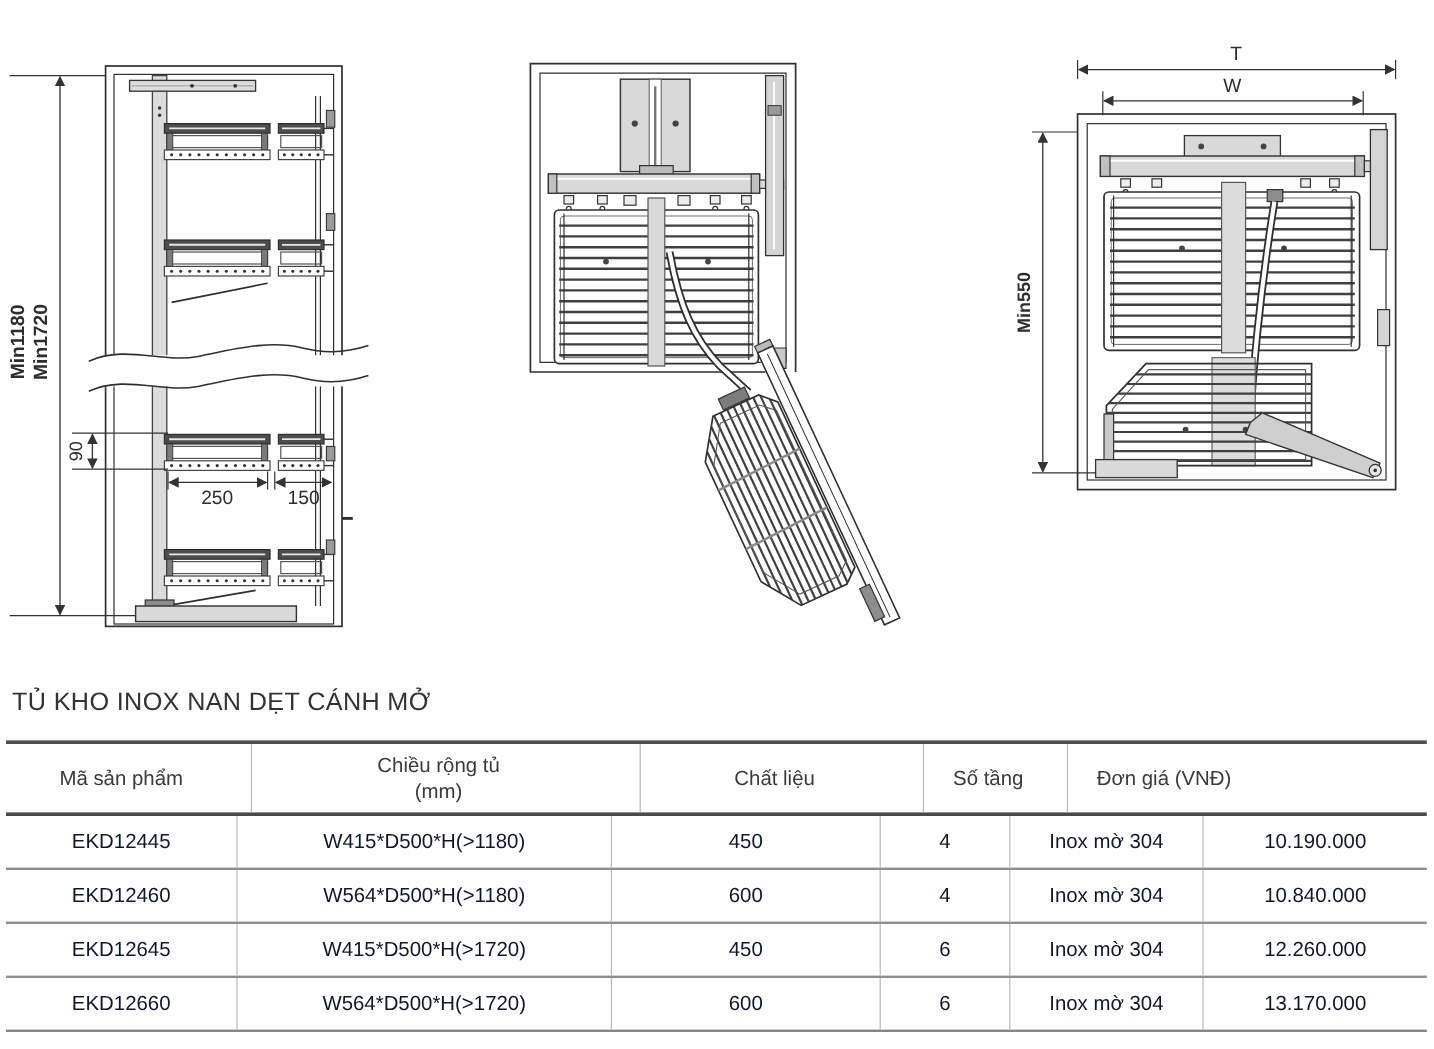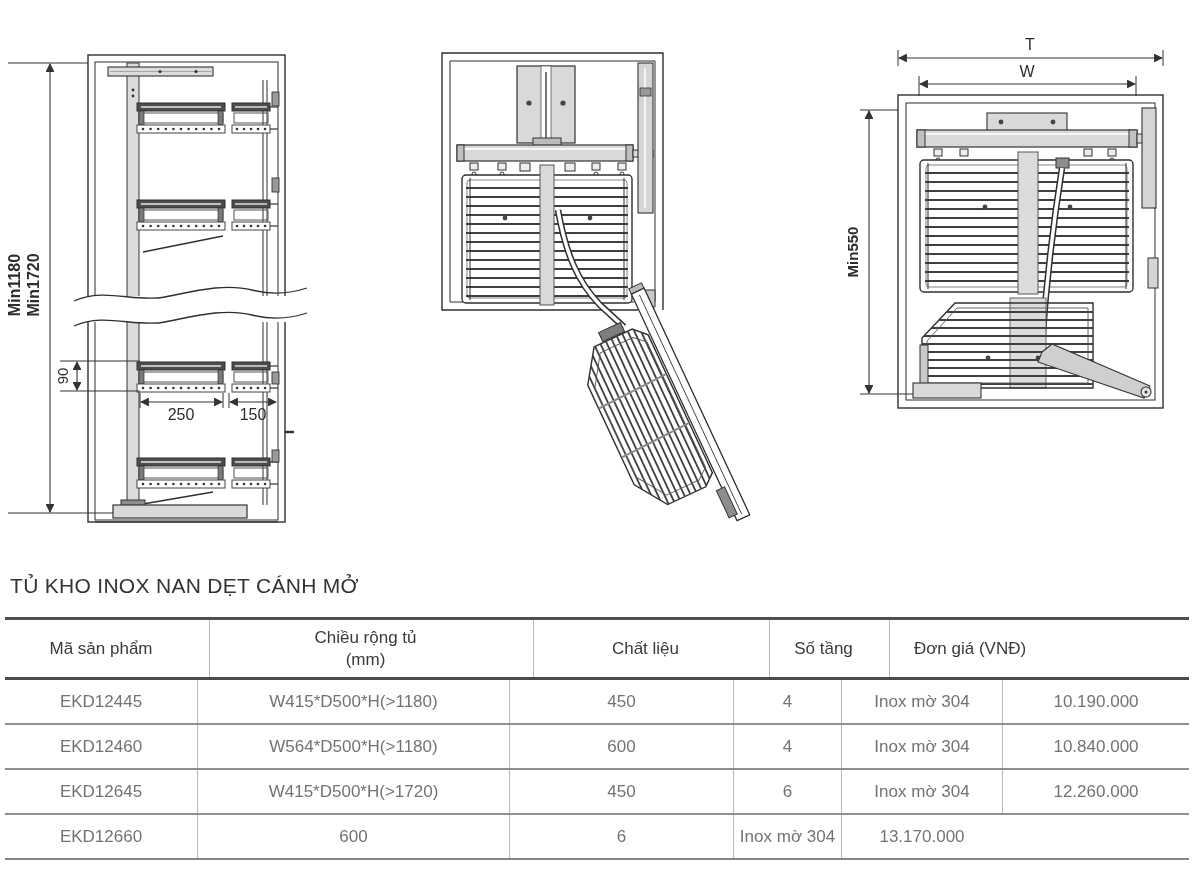--- a/index.html
+++ b/index.html
@@ -19,21 +19,21 @@
   }
   .th{
     display:flex;flex-direction:column;justify-content:center;align-items:center;
     text-align:center;line-height:1.25;color:#3a3a3a;
   }
   .trow{
     display:grid;grid-template-columns:192px 312px 224px 108px 161px 187px;
     height:43px;border-bottom:2px solid #8f8f8f;
   }
   .trow.last{border-bottom:2px solid #858585;}
-  .td{display:flex;justify-content:center;align-items:center;text-align:right;color:#737373;}
+  .td{display:flex;justify-content:center;align-items:center;text-align:right;color:#0f172a;}
   .th+.th,.td+.td{border-left:1px solid #b8b8b8;}
 </style>
 </head>
 <body>
 
 
 
 
 <svg width="1195" height="565" viewBox="0 0 1195 565">
   <defs>
@@ -370,20 +370,21 @@
   <div class="trow">
     <div class="td">EKD12645</div>
     <div class="td">W415*D500*H(&gt;1720)</div>
     <div class="td">450</div>
     <div class="td">6</div>
     <div class="td">Inox mờ 304</div>
     <div class="td">12.260.000</div>
   </div>
   <div class="trow last">
     <div class="td">EKD12660</div>
+    <div class="td">W564*D500*H(&gt;1720)</div>
     <div class="td">600</div>
     <div class="td">6</div>
     <div class="td">Inox mờ 304</div>
     <div class="td">13.170.000</div>
   </div>
 </div>
 
 
 
 

